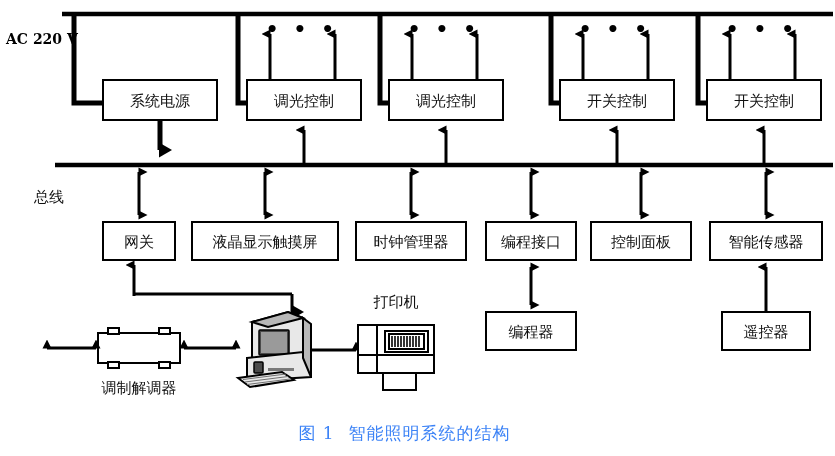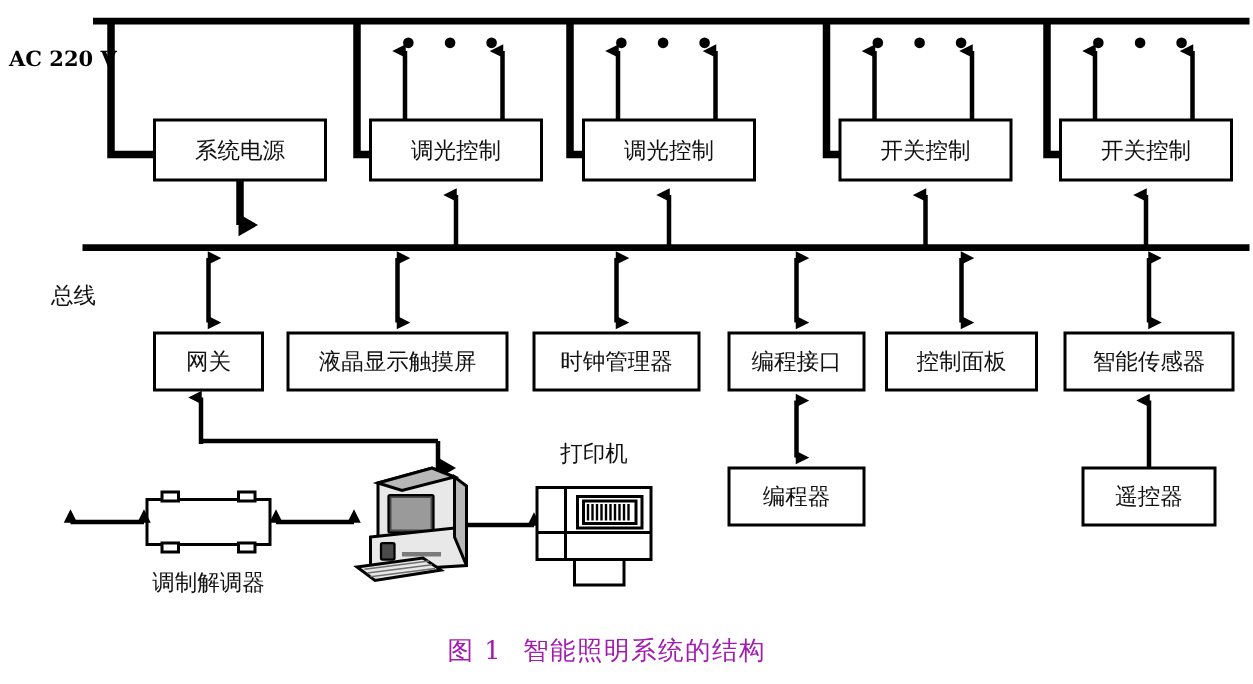--- a/index.html
+++ b/index.html
@@ -75,21 +75,21 @@
     text-anchor: middle;
   }
   #caption {
     position: absolute;
     left: 0;
     top: 422px;
     width: 809px;
     text-align: center;
     font-family: "DejaVu Serif", "Liberation Serif", serif;
     font-size: 17px;
-    color: #a21caf;
+    color: #3b82f6;
     letter-spacing: 1px;
   }
   #caption .cap-num { margin-right: 14px; }
   .device-fill-light { fill: #e8e8e8; stroke: #000000; stroke-width: 2; }
   .device-fill-mid   { fill: #b8b8b8; stroke: #000000; stroke-width: 2; }
   .device-fill-dark  { fill: #4a4a4a; stroke: #000000; stroke-width: 1.5; }
   .device-fill-white { fill: #ffffff; stroke: #000000; stroke-width: 2; }
 </style>
 </head>
 <body>

